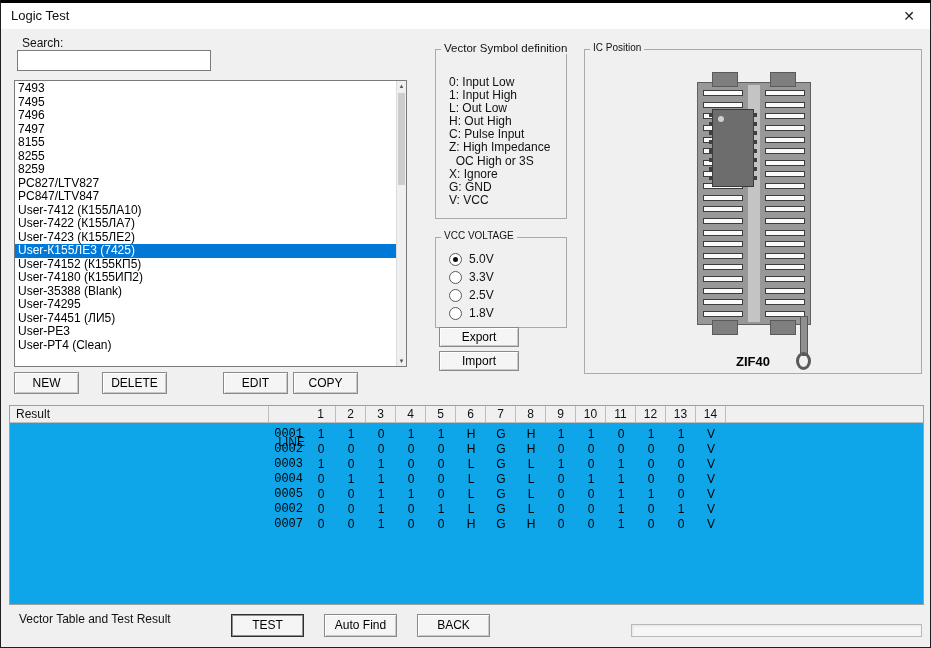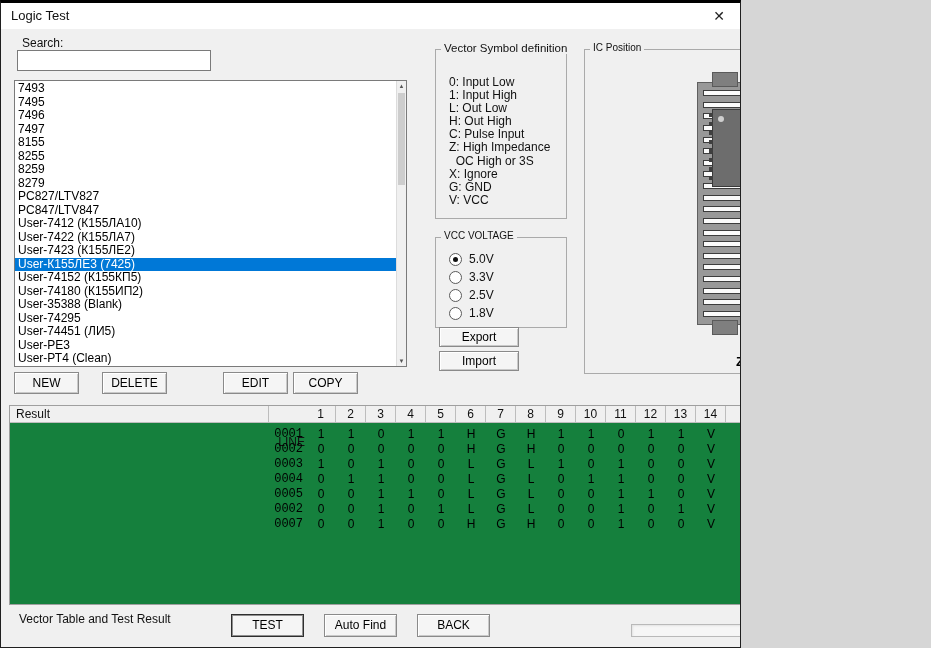--- a/index.html
+++ b/index.html
@@ -1,19 +1,19 @@
 <!DOCTYPE html>
 <html><head>
 <meta charset="utf-8">
 <style>
   * { box-sizing: border-box; margin: 0; padding: 0; }
   html, body { width: 931px; height: 648px; }
   body { font-family: "Liberation Sans", sans-serif; background: #d6d6d6; }
 
-  .window { position: relative; width: 741px; height: 648px; background: #f0f0f0;
+  .window { position: relative; width: 931px; height: 648px; background: #f0f0f0;
             border: 1px solid #1f1f1f; border-top: 3px solid #000; overflow: hidden; }
 
   
   .titlebar { position: absolute; left: 0; right: 0; top: 0; height: 26px; background: #ffffff; }
   .title { position: absolute; left: 10px; top: 0; line-height: 26px; font-size: 13px; color: #111; }
   .close-btn { position: absolute; right: 4px; top: 0; width: 34px; height: 26px; text-align: center;
                line-height: 25px; font-size: 14px; color: #222; cursor: pointer; background: transparent; border: none; }
 
   .lbl { font-size: 12px; color: #111; }
 
@@ -88,21 +88,21 @@
   .chip-dot { position: absolute; left: 5px; top: 6px; width: 6px; height: 6px; border-radius: 50%; background: #cfcfcf; }
   .zif-lever-rod { position: absolute; left: 215px; top: 266px; width: 8px; height: 40px;
                    background: #8f8f8f; border: 1px solid #555; border-radius: 0 0 3px 3px; }
   .zif-lever-loop { position: absolute; left: 211px; top: 302px; width: 15px; height: 18px;
                     border: 3px solid #5a5a5a; border-radius: 50%; background: transparent; }
   .zif-label { position: absolute; left: 0; right: 0; top: 304px; text-align: center;
                font-size: 13px; font-weight: bold; color: #000; }
 
   
   #table { position: absolute; left: 8px; top: 402px; width: 915px; height: 200px;
-           background: #15803d; border: 1px solid #9f9f9f; }
+           background: #0ea5e9; border: 1px solid #9f9f9f; }
   .t-header { display: flex; height: 17px; background: #f0f0f0; border-bottom: 1px solid #bdbdbd; font-size: 12px; }
   .th { line-height: 16px; border-right: 1px solid #bdbdbd; color: #111; }
   .th-result { width: 259px; padding-left: 6px; }
   .th-line { width: 37px; text-align: right; margin-top: 28px; }
   .pin-headers { display: flex; }
   .th-pin { width: 30px; text-align: center; }
   .th-fill { flex: 1; border-right: none; }
   .t-body { position: absolute; left: 0; right: 0; top: 18px; bottom: 0; overflow: hidden; padding-top: 3px; }
   .t-row { display: flex; height: 15px; line-height: 15px; font-size: 12px; color: #000; }
   .td-result { width: 259px; }
@@ -136,21 +136,20 @@
 
   <div id="listbox">
     <div class="list-items">
         <div class="list-item">7493</div>
         <div class="list-item">7495</div>
         <div class="list-item">7496</div>
         <div class="list-item">7497</div>
         <div class="list-item">8155</div>
         <div class="list-item">8255</div>
         <div class="list-item">8259</div>
-        <div class="list-item">8279</div>
         <div class="list-item">PC827/LTV827</div>
         <div class="list-item">PC847/LTV847</div>
         <div class="list-item">User-7412 (К155ЛА10)</div>
         <div class="list-item">User-7422 (К155ЛА7)</div>
         <div class="list-item">User-7423 (К155ЛЕ2)</div>
         <div class="list-item selected">User-К155ЛЕ3 (7425)</div>
         <div class="list-item">User-74152 (К155КП5)</div>
         <div class="list-item">User-74180 (К155ИП2)</div>
         <div class="list-item">User-35388 (Blank)</div>
         <div class="list-item">User-74295</div>

